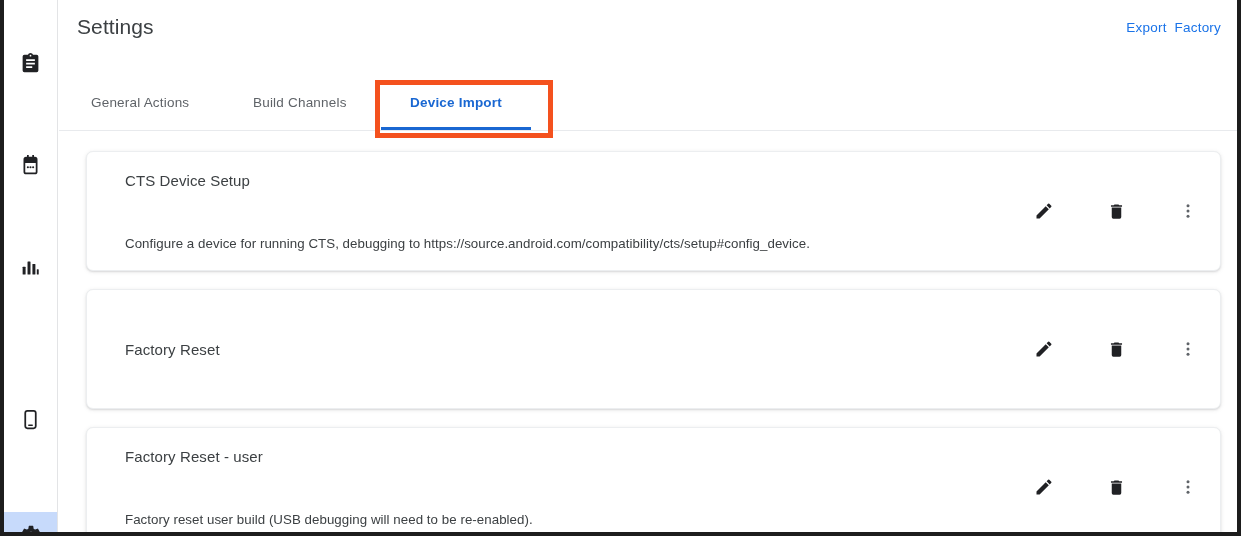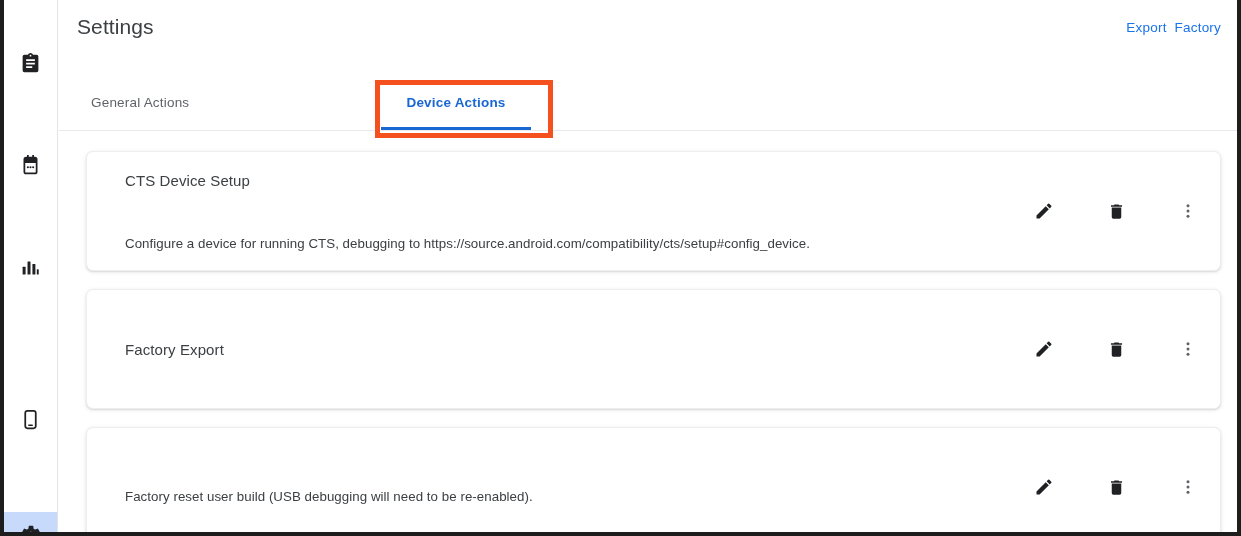--- a/index.html
+++ b/index.html
@@ -254,23 +254,26 @@
         <div class="text-btn">Factory</div>
       </div>
     </div>
 
     <div id="tabbar">
 
       <div class="tab" id="tab-general">
         <span>General Actions</span>
       </div>
 
+      <div class="tab" id="tab-build">
+        <span>Build Channels</span>
+      </div>
 
       <div class="tab active" id="tab-device">
-        <span>Device Actions</span>
+        <span>Device Import</span>
         <span class="tab-underline"></span>
       </div>
 
       <div id="annotation-box"></div>
     </div>
 
     <div id="content">
 
       <div class="card">
         <div class="card-title">CTS Device Setup</div>
@@ -296,21 +299,21 @@
                 <circle cx="12" cy="5" r="2"></circle>
                   <circle cx="12" cy="12" r="2"></circle>
                   <circle cx="12" cy="19" r="2"></circle>
               </svg>
             </span>
           </div>
         </div>
       </div>
 
       <div class="card no-desc">
-        <div class="card-title">Factory Export</div>
+        <div class="card-title">Factory Reset</div>
         <div class="card-actions">
           <div class="icon-btn">
             <span>
               <svg width="20" height="20" viewBox="0 0 24 24" fill="#202124">
                 <path d="M3 17.25V21h3.75L17.81 9.94l-3.75-3.75L3 17.25zM20.71 7.04a1 1 0 0 0 0-1.41l-2.34-2.34a1 1 0 0 0-1.41 0l-1.83 1.83 3.75 3.75 1.83-1.83z"></path>
               </svg>
             </span>
           </div>
           <div class="icon-btn">
             <span>
@@ -325,20 +328,21 @@
                 <circle cx="12" cy="5" r="2"></circle>
                   <circle cx="12" cy="12" r="2"></circle>
                   <circle cx="12" cy="19" r="2"></circle>
               </svg>
             </span>
           </div>
         </div>
       </div>
 
       <div class="card">
+        <div class="card-title">Factory Reset - user</div>
         <div class="card-desc">Factory reset user build (USB debugging will need to be re-enabled).</div>
         <div class="card-actions">
           <div class="icon-btn">
             <span>
               <svg width="20" height="20" viewBox="0 0 24 24" fill="#202124">
                 <path d="M3 17.25V21h3.75L17.81 9.94l-3.75-3.75L3 17.25zM20.71 7.04a1 1 0 0 0 0-1.41l-2.34-2.34a1 1 0 0 0-1.41 0l-1.83 1.83 3.75 3.75 1.83-1.83z"></path>
               </svg>
             </span>
           </div>
           <div class="icon-btn">

